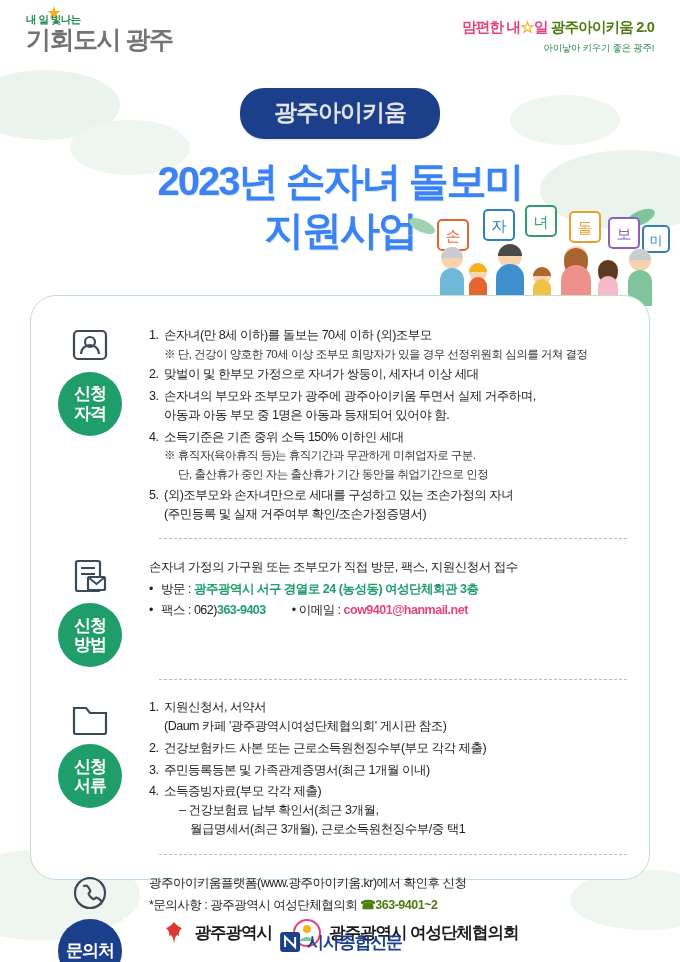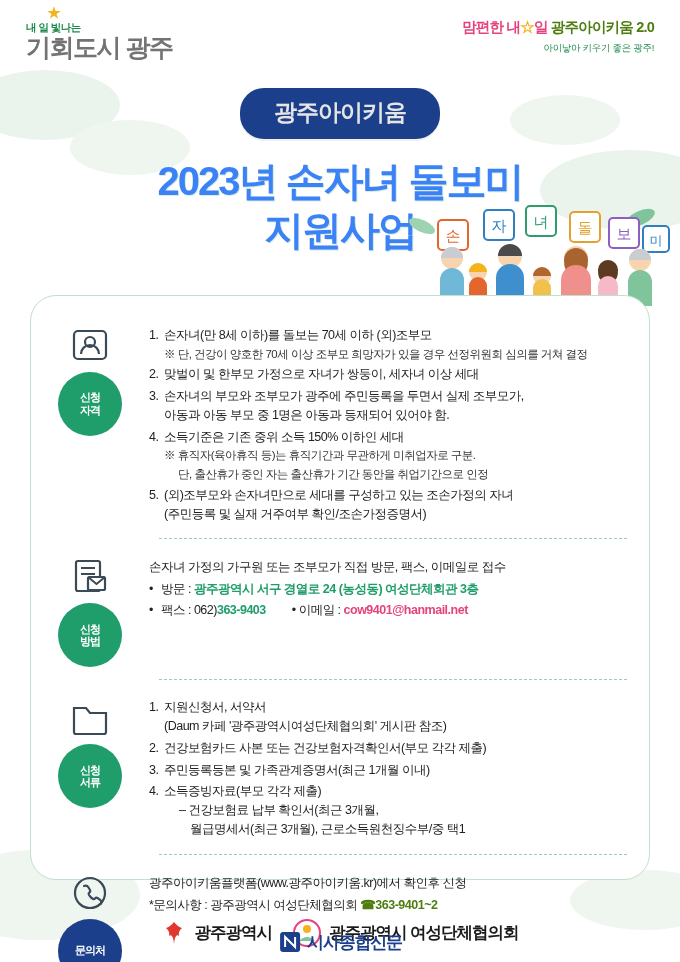--- a/index.html
+++ b/index.html
@@ -49,21 +49,20 @@
     top: 14px;
     line-height: 1;
   }
   .gj-logo .sub {
     font-size: 10.5px;
     color: #1f8a4c;
     font-weight: bold;
     letter-spacing: -0.5px;
     margin-bottom: 2px;
     display: block;
-    margin-top: 8px;
   }
   .gj-logo .main {
     font-size: 25px;
     font-weight: bold;
     color: #737373;
     letter-spacing: -1.5px;
     display: block;
   }
   .gj-star {
     position: absolute;
@@ -167,21 +166,21 @@
     height: 44px;
     margin: 0 auto 4px;
     display: block;
   }
   .badge {
     width: 64px;
     height: 64px;
     border-radius: 50%;
     background: #1f9d6b;
     color: #ffffff;
-    font-size: 11px;
+    font-size: 17px;
     font-weight: bold;
     letter-spacing: -1px;
     line-height: 1.15;
     display: flex;
     align-items: center;
     justify-content: center;
     margin: 2px auto 0;
     text-align: left;
   }
   .badge.blue { background: #1b3f8b; }
@@ -410,21 +409,21 @@
               <span class="num">1.</span>
               <span>손자녀(만 8세 이하)를 돌보는 70세 이하 (외)조부모</span>
               <div class="note">※ 단, 건강이 양호한 70세 이상 조부모 희망자가 있을 경우 선정위원회 심의를 거쳐 결정</div>
             </li>
             <li>
               <span class="num">2.</span>
               <span>맞벌이 및 한부모 가정으로 자녀가 쌍둥이, 세자녀 이상 세대</span>
             </li>
             <li>
               <span class="num">3.</span>
-              <span>손자녀의 부모와 조부모가 광주에 주민등록을 두면서 실제 조부모가,</span>
+              <span>손자녀의 부모와 조부모가 광주에 광주아이키움 두면서 실제 거주하며,</span>
               <div>아동과 아동 부모 중 1명은 아동과 등재되어 있어야 함.</div>
             </li>
             <li>
               <span class="num">4.</span>
               <span>소득기준은 기존 중위 소득 150% 이하인 세대</span>
               <div class="note">※ 휴직자(육아휴직 등)는 휴직기간과 무관하게 미취업자로 구분.</div>
               <div class="note indent">단, 출산휴가 중인 자는 출산휴가 기간 동안을 취업기간으로 인정</div>
             </li>
             <li>
               <span class="num">5.</span>
@@ -447,21 +446,21 @@
             <path d="M20 22 l8.5 7 l8.5 -7" fill="none" stroke="#3b4a57" stroke-width="2"></path>
           </svg>
           <div class="badge">
             <span>
               <span>신청</span><br>
               <span>방법</span>
             </span>
           </div>
         </div>
         <div class="body-col">
-          <div class="lead">손자녀 가정의 가구원 또는 조부모가 직접 방문, 팩스, 이메일로 접수</div>
+          <div class="lead">손자녀 가정의 가구원 또는 조부모가 직접 방문, 팩스, 지원신청서 접수</div>
           <div class="dot-line">
             <span>방문 : </span><span class="green-b">광주광역시 서구 경열로 24 (농성동) 여성단체회관 3층</span>
           </div>
           <div class="dot-line">
             <span>팩스 : 062)</span><span class="green-b">363-9403</span><span class="inline-sep"></span><span>• </span><span>이메일 : </span><span class="pink-b">cow9401@hanmail.net</span>
           </div>
         </div>
       </div>
 
       <div class="divider"></div>
@@ -480,21 +479,21 @@
         </div>
         <div class="body-col">
           <ol class="list">
             <li>
               <span class="num">1.</span>
               <span>지원신청서, 서약서</span>
               <div>(Daum 카페 '광주광역시여성단체협의회' 게시판 참조)</div>
             </li>
             <li>
               <span class="num">2.</span>
-              <span>건강보험카드 사본 또는 건강보험자격확인서(부모 각각 제출)</span>
+              <span>건강보험카드 사본 또는 근로소득원천징수부(부모 각각 제출)</span>
             </li>
             <li>
               <span class="num">3.</span>
               <span>주민등록등본 및 가족관계증명서(최근 1개월 이내)</span>
             </li>
             <li>
               <span class="num">4.</span>
               <span>소득증빙자료(부모 각각 제출)</span>
               <div class="hang">– 건강보험료 납부 확인서(최근 3개월,</div>
               <div class="hang2">월급명세서(최근 3개월), 근로소득원천징수부/중 택1</div>

